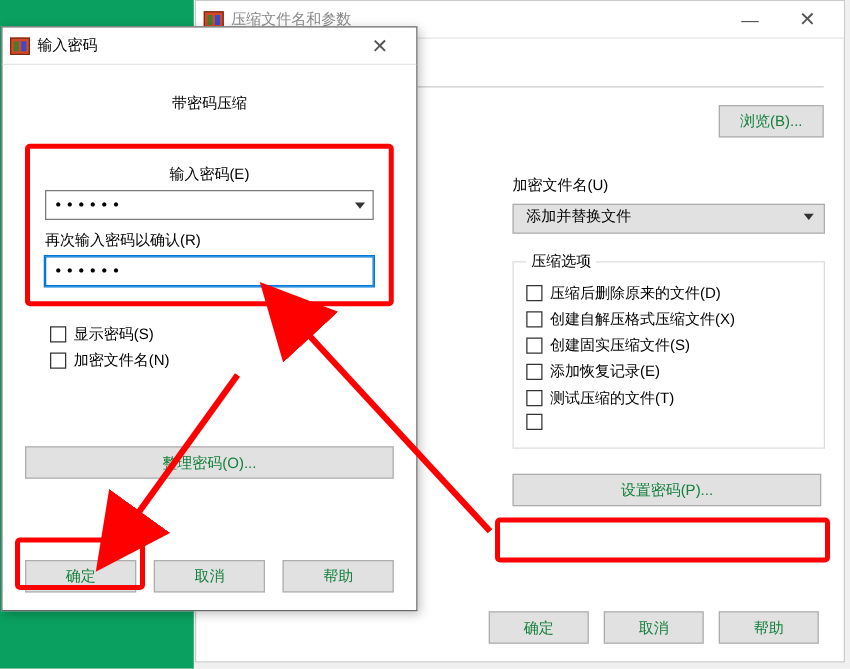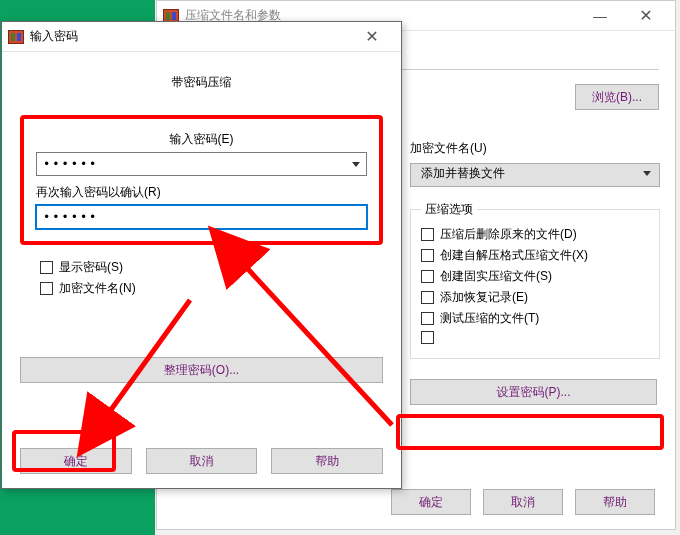--- a/index.html
+++ b/index.html
@@ -73,21 +73,21 @@
     color: #333;
   }
   .btn {
     display: inline-flex;
     align-items: center; justify-content: center;
     border: 1px solid #adadad;
     background: #e1e1e1;
     height: 26px;
     padding: 0 16px;
     min-width: 80px;
-    color: #701a75;
+    color: #15803d;
   }
   .btn-wide { width: 247px; }
   .row-right { text-align: right; margin-bottom: 14px; }
   .field-label { margin: 30px 0 6px 0; }
   .select {
     width: 100%; height: 24px;
     border: 1px solid #adadad;
     background: #e1e1e1;
     display: flex; align-items: center; justify-content: space-between;
     padding: 0 8px 4px 10px;
@@ -118,21 +118,21 @@
   .bottom-btns {
     position: absolute;
     right: 20px; bottom: 14px;
     display: flex; gap: 12px;
   }
 
   
   .front-dialog {
     position: absolute;
     left: 1px; top: 21px;
-    width: 401px; height: 468px;
+    width: 333px; height: 468px;
     background: #fff;
     border: 1px solid #686868;
     box-shadow: 2px 2px 8px rgba(0,0,0,0.25);
   }
   .front-titlebar {
     height: 30px;
     display: flex; align-items: center;
     padding: 0 6px;
     border-bottom: 1px solid #e5e5e5;
   }

